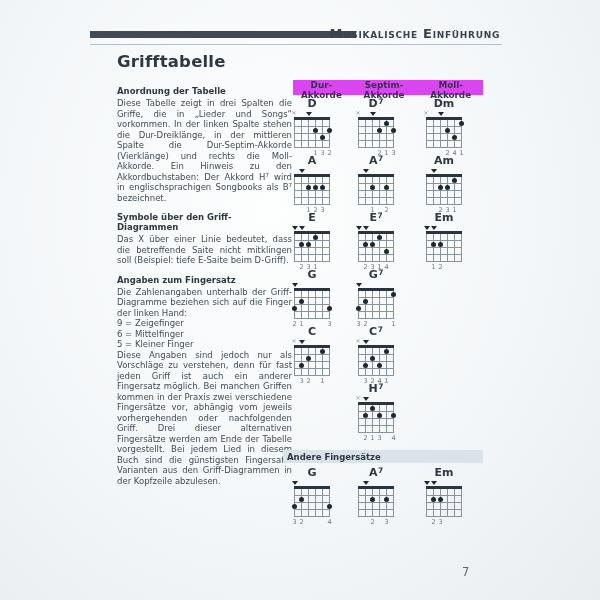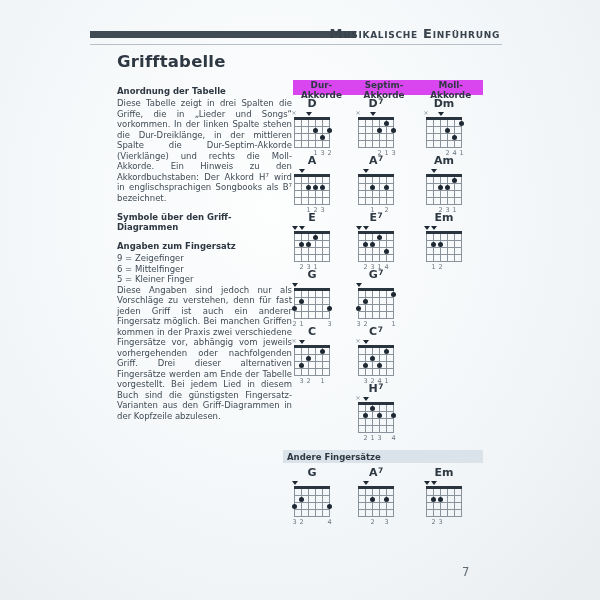--- a/index.html
+++ b/index.html
@@ -52,22 +52,24 @@
 <div class="toptitle">Musikalische Einführung</div>
 <div class="toprule"></div>
 
 <div class="pagetitle">Grifftabelle</div>
 
 <div class="leftcol">
   <h2>Anordnung der Tabelle</h2>
   <p>Diese Tabelle zeigt in drei Spalten die Griffe, die in „Lieder und Songs“ vorkommen. In der linken Spalte stehen die Dur-Dreiklänge, in der mittleren Spalte die Dur-Septim-Akkorde (Vierklänge) und rechts die Moll-Akkorde. Ein Hinweis zu den Akkordbuchstaben: Der Akkord H⁷ wird in englischsprachigen Songbooks als B⁷ bezeichnet.</p>
 
   <h2>Symbole über den Griff-Diagrammen</h2>
+  <p>Das X über einer Linie bedeutet, dass die betreffende Saite nicht mitklingen soll (Beispiel: tiefe E-Saite beim D-Griff).</p>
 
   <h2>Angaben zum Fingersatz</h2>
+  <p>Die Zahlenangaben unterhalb der Griff-Diagramme beziehen sich auf die Finger der linken Hand:</p>
   <div class="fl">9 = Zeigefinger</div>
   <div class="fl">6 = Mittelfinger</div>
   <div class="fl">5 = Kleiner Finger</div>
   <p>Diese Angaben sind jedoch nur als Vorschläge zu verstehen, denn für fast jeden Griff ist auch ein anderer Fingersatz möglich. Bei manchen Griffen kommen in der Praxis zwei verschiedene Fingersätze vor, abhängig vom jeweils vorhergehenden oder nachfolgenden Griff. Drei dieser alternativen Fingersätze werden am Ende der Tabelle vorgestellt. Bei jedem Lied in diesem Buch sind die günstigsten Fingersatz-Varianten aus den Griff-Diagrammen in der Kopfzeile abzulesen.</p>
 </div>
 
 <div class="chords">
   <div class="chead">
     <div class="ch c0">Dur-Akkorde</div>
     <div class="ch c1">Septim-Akkorde</div>

